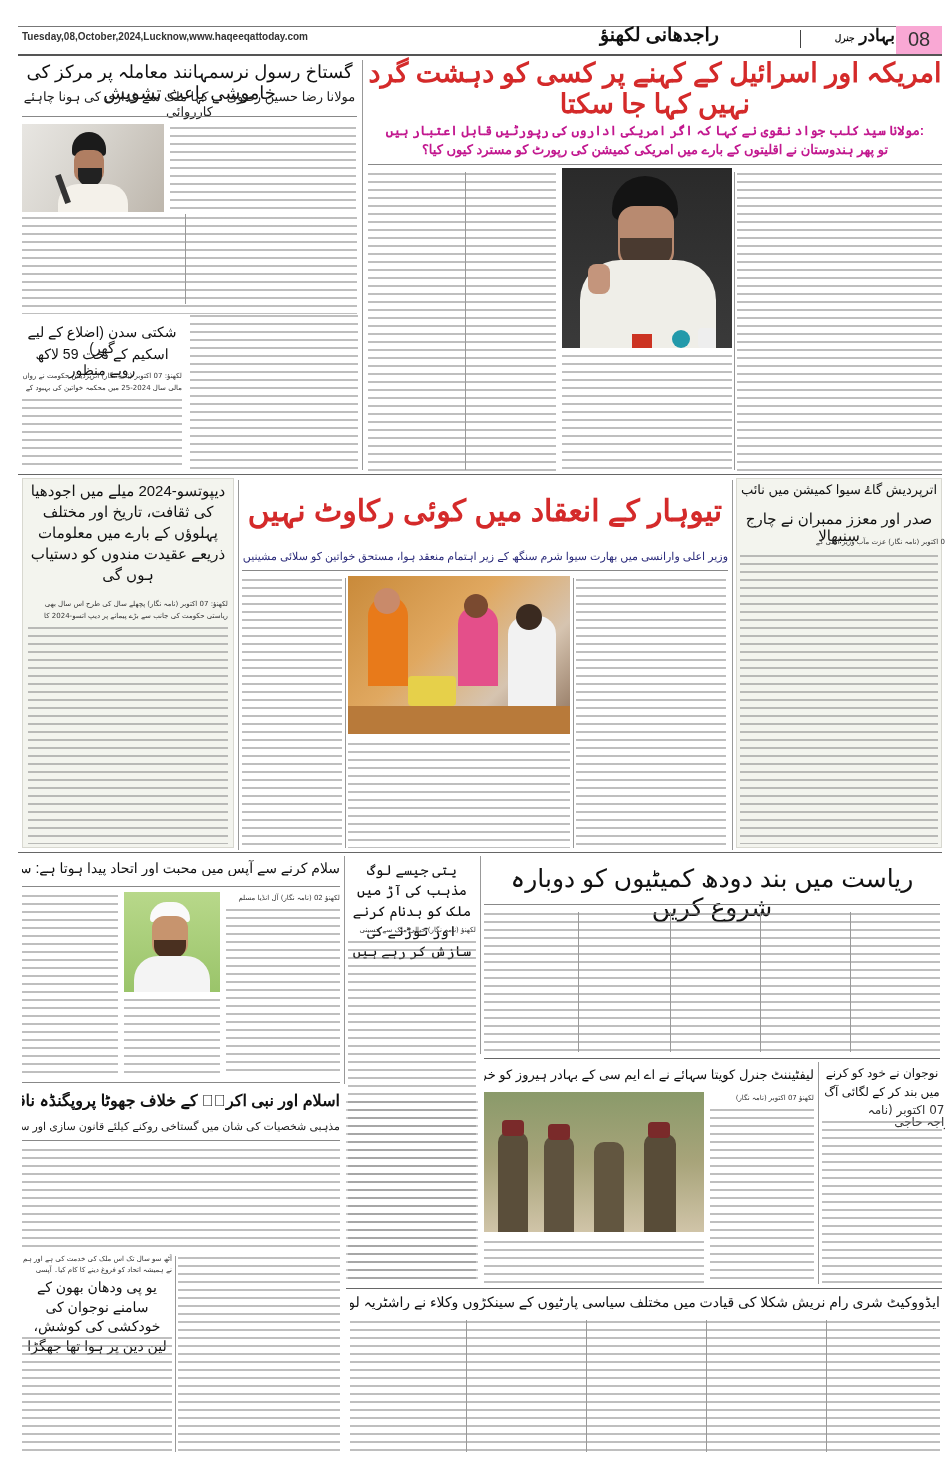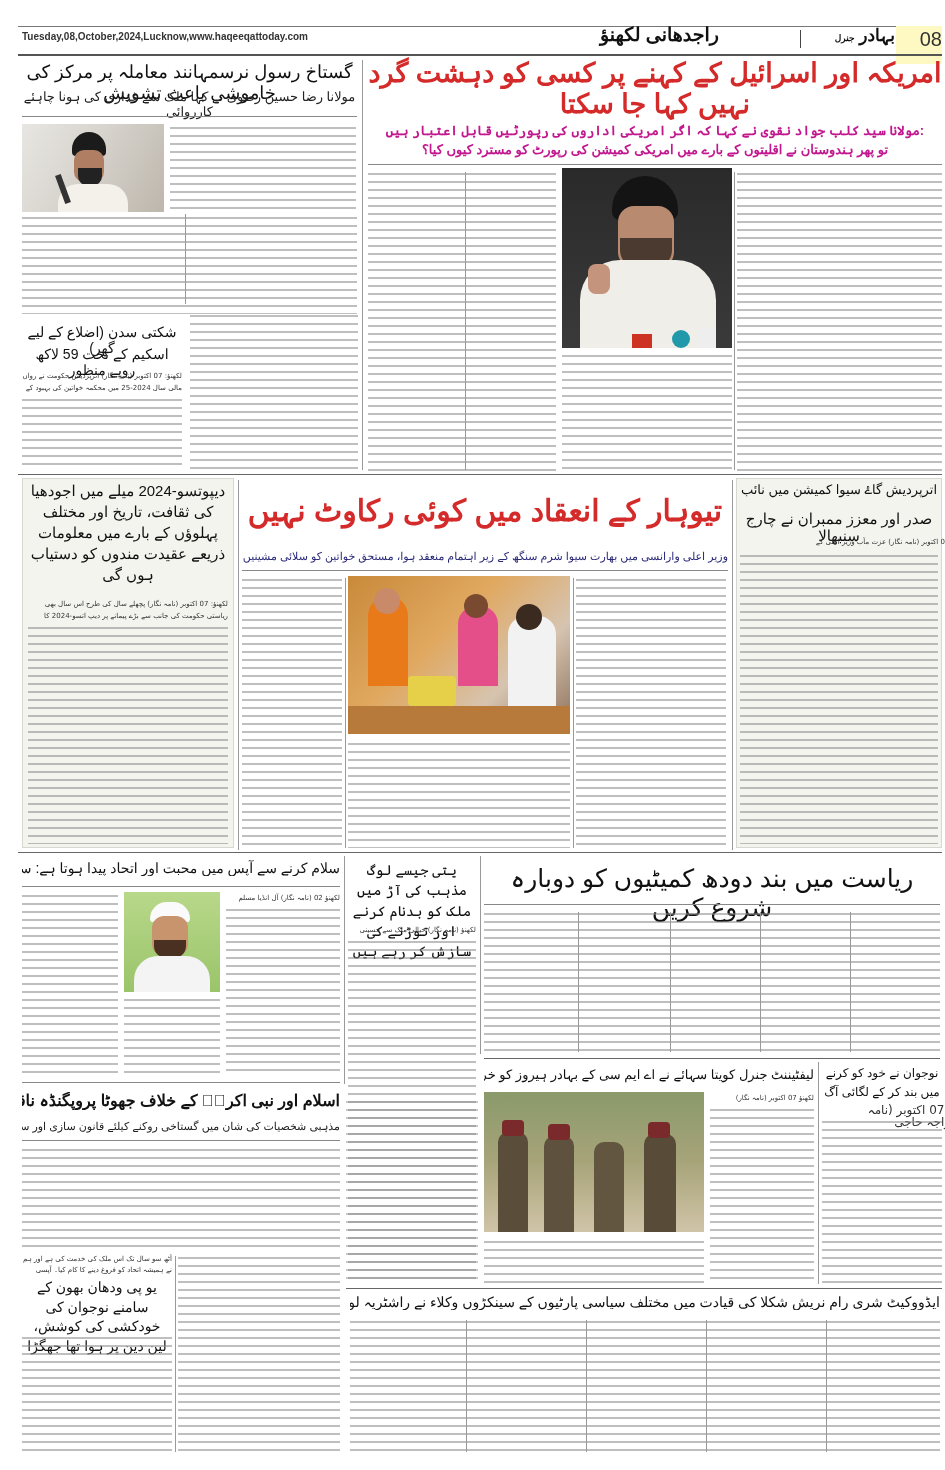--- a/index.html
+++ b/index.html
@@ -22,21 +22,21 @@
 <body>
 
 <div class="hr" style="left:18px;top:26px;width:924px;background:#777;"></div>
 <div class="abs" style="left:22px;top:31px;font-size:10px;font-weight:bold;font-family:'Liberation Sans',sans-serif;color:#333;">Tuesday,08,October,2024,Lucknow,www.haqeeqattoday.com</div>
 <div class="abs hl" style="left:600px;top:24px;width:195px;font-size:19px;font-weight:bold;color:#111;text-align:left;">راجدھانی لکھنؤ</div>
 <div class="vr" style="left:800px;top:30px;height:18px;background:#444;"></div>
 <div class="abs hl" style="left:805px;top:26px;width:90px;font-size:17px;font-weight:bold;color:#111;">
   <span>بہادر</span>
   <span style="font-size:9px;">جنرل</span>
 </div>
-<div class="abs" style="left:896px;top:26px;width:46px;height:38px;background:#fef9c3;font-family:'Liberation Sans',sans-serif;font-size:20px;color:#333;text-align:right;line-height:26px;">08</div>
+<div class="abs" style="left:896px;top:26px;width:46px;height:30px;background:#f9a8d4;font-family:'Liberation Sans',sans-serif;font-size:20px;color:#333;text-align:center;line-height:26px;">08</div>
 <div class="hr" style="left:18px;top:54px;width:924px;background:#555;height:2px;"></div>
 
 <div class="abs hl center" style="left:22px;top:62px;width:335px;font-size:18px;color:#111;">گستاخ رسول نرسمہانند معاملہ پر مرکز کی خاموشی باعث تشویش</div>
 <div class="abs hl center" style="left:22px;top:90px;width:335px;font-size:13px;color:#222;">مولانا رضا حسین رضوی نے کہا ملک سے غداری کی ہونا چاہئے کارروائی</div>
 <div class="hr" style="left:22px;top:116px;width:335px;"></div>
 <div class="text-block" style="left:170px;top:124px;width:186px;height:86px;"></div>
 <div class="photo" style="left:22px;top:124px;width:142px;height:88px;background:linear-gradient(120deg,#e8e6e2 0%,#d9d6d0 40%,#bdb6ac 100%);">
   <div style="position:absolute;left:50px;top:8px;width:34px;height:24px;background:#1b1b1b;border-radius:17px 17px 4px 4px;"></div>
   <div style="position:absolute;left:52px;top:26px;width:30px;height:32px;background:#b07e62;border-radius:10px;"></div>
   <div style="position:absolute;left:56px;top:44px;width:24px;height:18px;background:#222;border-radius:0 0 10px 10px;"></div>

